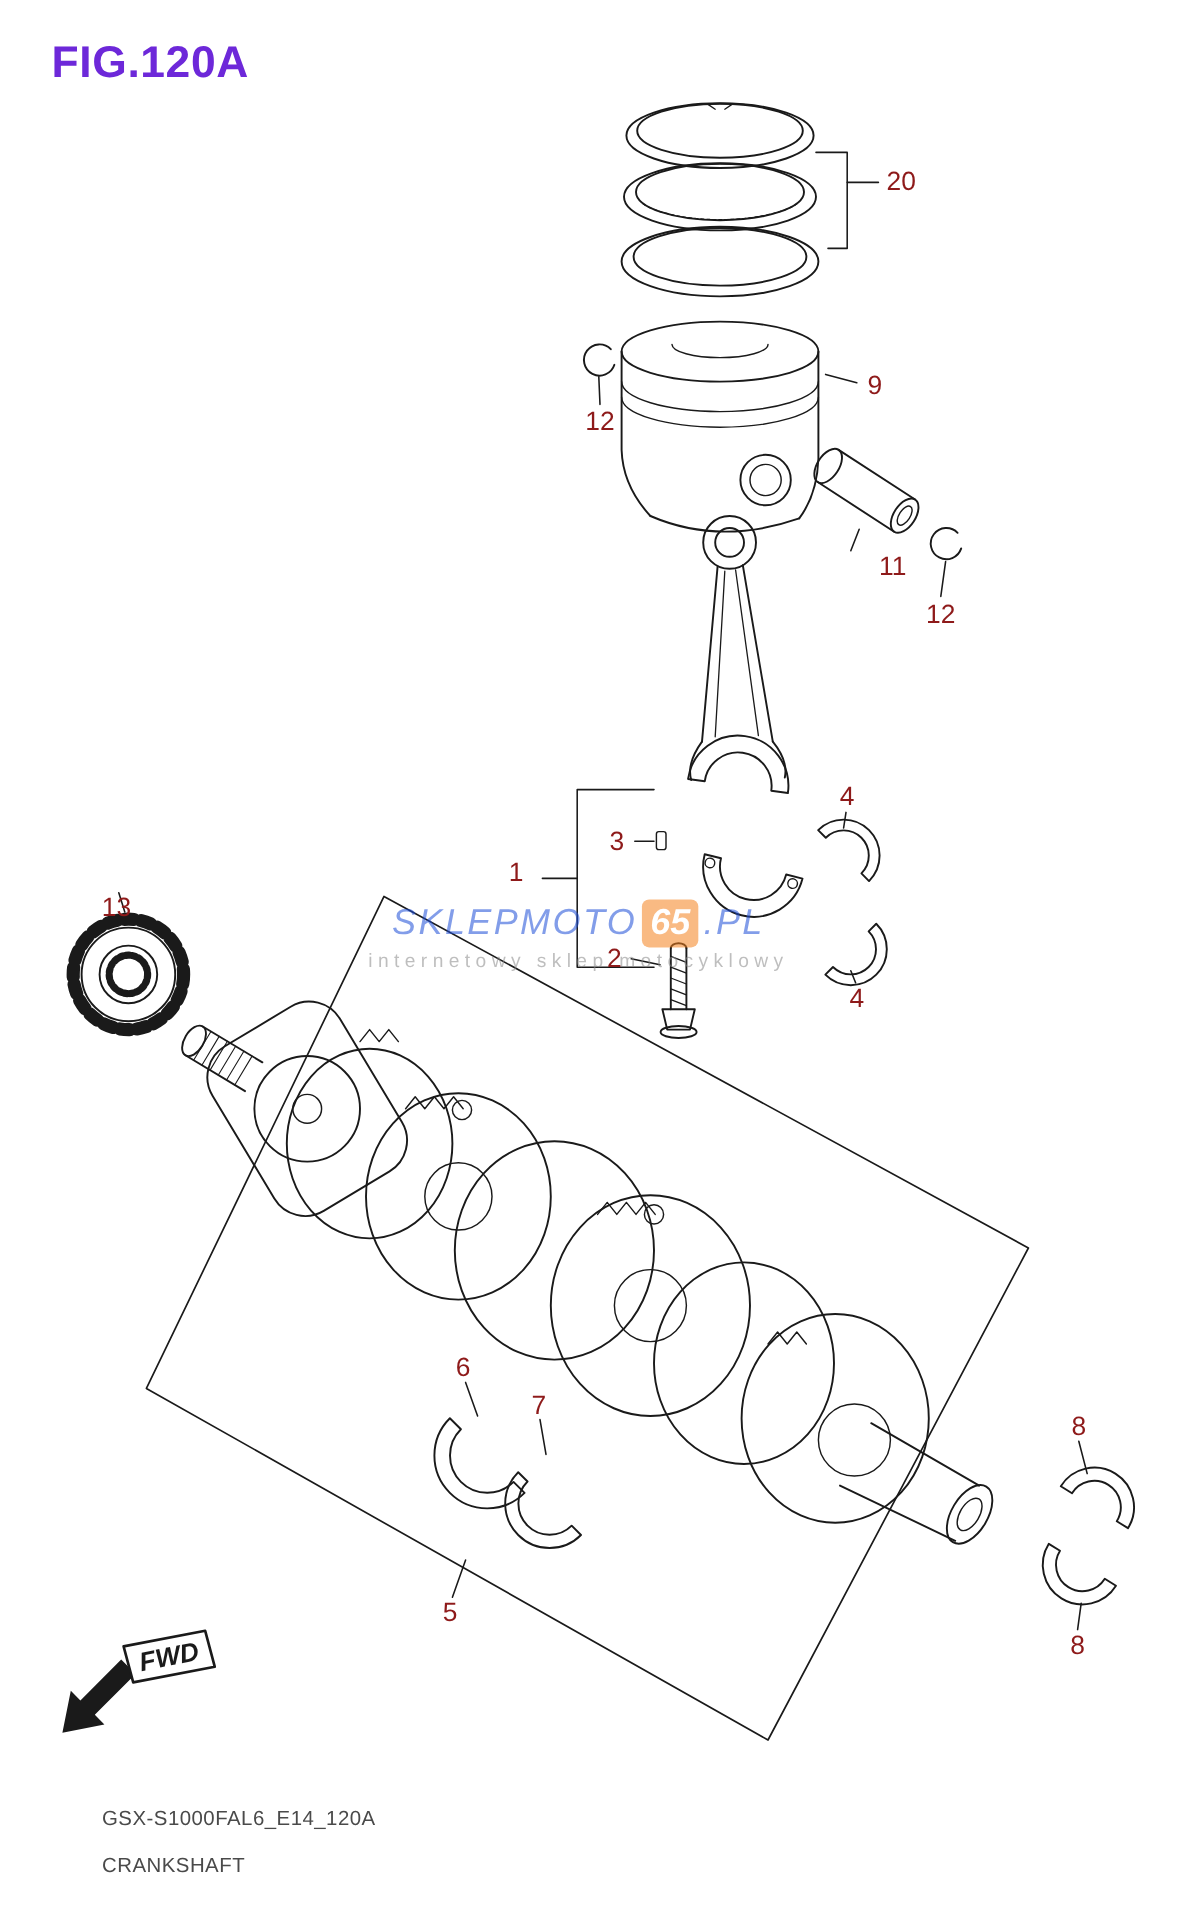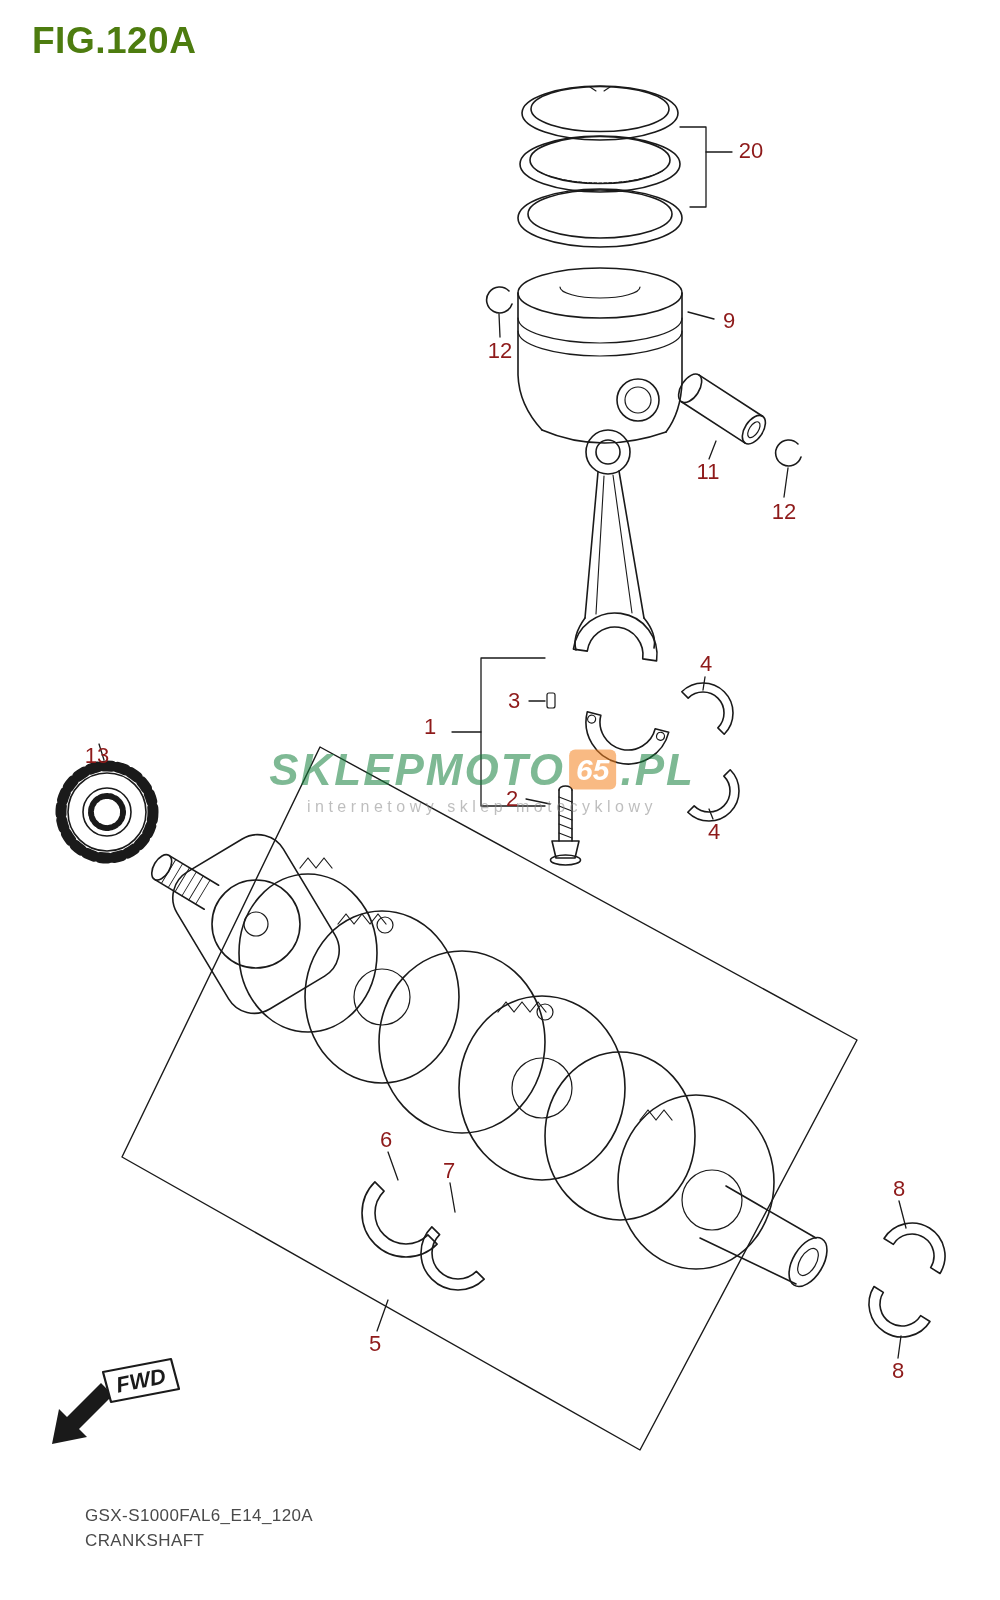--- a/index.html
+++ b/index.html
@@ -7,48 +7,48 @@
     --line-color:#1a1a1a;
     --wm-accent:#f5821f;
   }
   *{box-sizing:border-box;}
   html,body{margin:0;padding:0;}
   body{
     width:1000px;height:1600px;position:relative;background:#ffffff;
     font-family:"Liberation Sans","DejaVu Sans",sans-serif;overflow:hidden;
   }
   .fig-title{
-    position:absolute;left:28px;top:16px;margin:4px;z-index:3;
-    font-size:37px;font-weight:700;color:#4d7c0f;letter-spacing:.5px;
+    position:absolute;left:28px;top:16px;margin:15px;z-index:3;
+    font-size:37px;font-weight:700;color:#6d28d9;letter-spacing:.5px;
   }
   svg.diagram{position:absolute;left:0;top:0;z-index:1;}
   .callout{
     position:absolute;transform:translate(-50%,-50%);z-index:4;
     font-size:22px;color:var(--callout-color);line-height:1;
   }
   .watermark{
     position:absolute;left:482px;top:780px;transform:translate(-50%,-50%);
     z-index:2;opacity:.55;text-align:center;white-space:nowrap;
   }
   .wm-line{display:flex;align-items:center;justify-content:center;gap:4px;}
   .wm-main{
-    font-size:44px;font-weight:700;font-style:italic;color:#15803d;letter-spacing:2px;
+    font-size:30px;font-weight:400;font-style:italic;color:#1d4ed8;letter-spacing:2px;
   }
   .wm-badge{
     display:inline-block;background:var(--wm-accent);color:#fff;border-radius:6px;
     font-size:30px;font-weight:700;font-style:italic;padding:3px 7px;text-align:center;
   }
   .wm-tagline{
     margin-top:3px;font-size:16px;letter-spacing:4.5px;color:#8a8a8a;font-weight:400;
   }
   .footer{
     position:absolute;left:85px;top:1506px;z-index:3;color:#4a4a4a;
     font-size:17px;letter-spacing:.4px;
   }
-  .footer-code{margin-bottom:5px;}
+  .footer-code{margin-bottom:19px;}
 </style>
 </head>
 <body>
 
 <h1 class="fig-title">FIG.120A</h1>
 
 <div class="watermark">
   <div class="wm-line">
     <span class="wm-main">SKLEPMOTO</span>
     <span class="wm-badge">65</span>
@@ -230,21 +230,21 @@
 <div class="callout" style="left:514px;top:701px">3</div>
 <div class="callout" style="left:706px;top:664px">4</div>
 <div class="callout" style="left:714px;top:832px">4</div>
 <div class="callout" style="left:375px;top:1344px">5</div>
 <div class="callout" style="left:386px;top:1140px">6</div>
 <div class="callout" style="left:449px;top:1171px">7</div>
 <div class="callout" style="left:899px;top:1189px">8</div>
 <div class="callout" style="left:898px;top:1371px">8</div>
 <div class="callout" style="left:729px;top:321px">9</div>
 <div class="callout" style="left:751px;top:151px">20</div>
-<div class="callout" style="left:708px;top:472px">11</div>
+<div class="callout" style="left:744px;top:472px">11</div>
 <div class="callout" style="left:500px;top:351px">12</div>
 <div class="callout" style="left:784px;top:512px">12</div>
 <div class="callout" style="left:97px;top:756px">13</div>
 
 <div class="footer">
   <div class="footer-code">GSX-S1000FAL6_E14_120A</div>
   <div class="footer-title">CRANKSHAFT</div>
 </div>
 
 </body></html>

